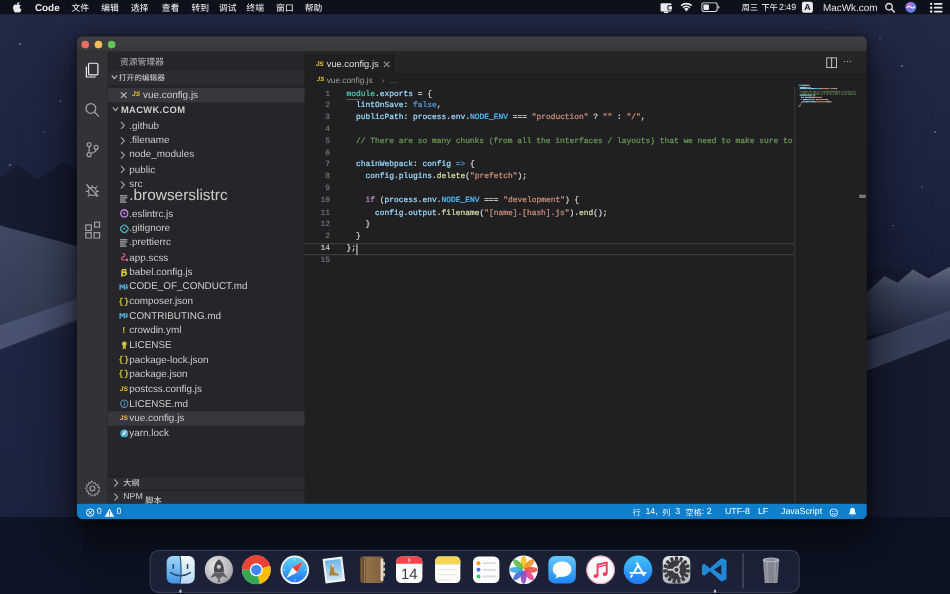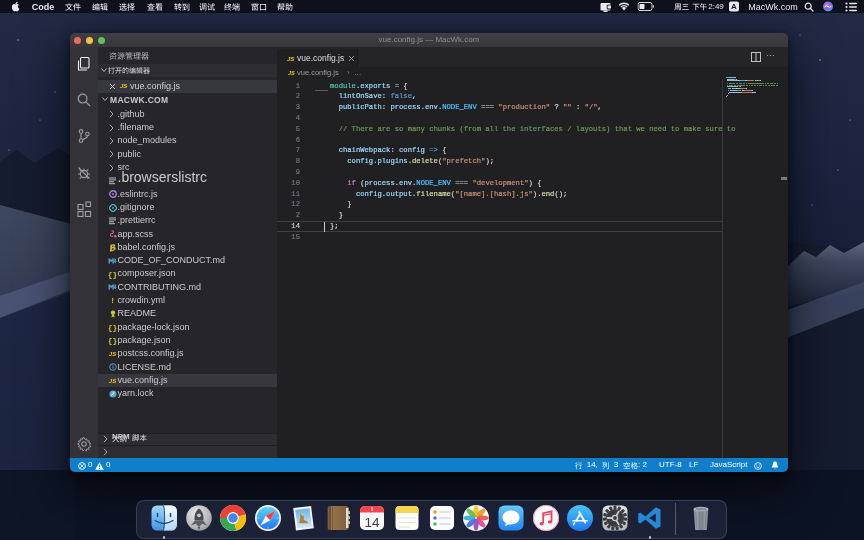--- a/index.html
+++ b/index.html
@@ -28,21 +28,21 @@
 #statusbar { position:absolute; left:0; top:425px; width:718px; height:14px; background:#0f7ecb;
   color:#fff; font-size:8px; }
 .sb { position:absolute; top:0; height:14px; line-height:14px; white-space:nowrap; }
 #tabstrip { position:absolute; left:0; top:0; width:511px; height:20px; background:#252528; }
 #tab1 { position:absolute; left:0; top:2px; width:81px; height:18px; background:#202023;
   border-right:1px solid #19191c; color:#dededf; font-size:8.5px; line-height:18px; }
 #breadcrumb { position:absolute; left:0; top:20px; width:511px; height:12px; background:#202023;
   color:#9d9d9d; font-size:7.5px; line-height:12px; }
 #code { position:absolute; left:0; top:32px; width:511px; height:379px;
   font-family:"Liberation Mono", monospace; font-size:7.2px; -webkit-text-stroke:0.2px currentColor; }
-.cl { position:absolute; height:10.8px; line-height:10.8px; white-space:pre; left:38px;margin-left:15px; }
+.cl { position:absolute; height:10.8px; line-height:10.8px; white-space:pre; left:38px; }
 .ln { position:absolute; width:23px; text-align:right; height:10.8px; line-height:10.8px;
   color:#72767d; left:0; }
 #dock { position:absolute; left:136px; top:500px; width:591px; height:39px;
   background:rgba(48,54,82,0.45); border:1px solid rgba(160,170,200,0.22); border-radius:8px; z-index:4; }
 .di { position:absolute; top:504px; width:28px; height:28px; z-index:5; }
 </style></head><body>
 <div id="screen">
 
 <svg id="wall" width="864" height="540" viewBox="0 0 864 540">
  <defs>
@@ -214,21 +214,20 @@
       <circle cx="1.5" cy="8.5" r="1.1"></circle>
           <rect x="4" y="7.7" width="8" height="1.6" rx="0.8"></rect>
         </svg>
       </div>
     </div>
 <div id="window">
 <div id="titlebar">
 <div class="tl" style="left:3.5px;background:#ee6a5f"></div>
 <div class="tl" style="left:15.5px;background:#f5bd4f"></div>
 <div class="tl" style="left:27.5px;background:#61c454"></div>
-<div id="wtitle">vue.config.js — MacWk.com</div>
 </div>
 <div id="activitybar">
         <svg class="abs" style="left:6px;top:9px" width="16" height="16" viewBox="0 0 16 16" fill="none" stroke="#eeeeee" stroke-width="1.1">
  <rect x="4.5" y="1.5" width="8.5" height="10.5" rx="1"></rect>
  <path d="M2.5 4.5 v9.5 h8.5" fill="none"></path>
         </svg>
 <svg class="abs" style="left:6px;top:45px" width="16" height="16" viewBox="0 0 16 16" fill="none" stroke="#9da0a6" stroke-width="1.2">
  <circle cx="6.6" cy="6.6" r="4.4"></circle>
           <line x1="9.9" y1="9.9" x2="14" y2="14"></line>
         </svg>
@@ -388,21 +387,21 @@
 <div class="abs" style="left:10px;top:249.2px;width:9px;height:9px;display:flex;align-items:center;justify-content:center">
           <div style="color:#cdc438;font-size:8px;font-weight:bold">!</div>
         </div>
 <div class="abs" style="left:19.5px;top:247.0px;color:#cccccd;font-size:9px;height:13.3px;line-height:13.3px;white-space:nowrap">crowdin.yml</div>
 <div class="abs" style="left:10px;top:262.5px;width:9px;height:9px;display:flex;align-items:center;justify-content:center">
           <svg width="8" height="8" viewBox="0 0 8 8" fill="#cdc438">
             <circle cx="4" cy="2.6" r="2.2"></circle>
             <path d="M3 4.2 L2.4 7.8 L4 6.6 L5.6 7.8 L5 4.2 Z"></path>
           </svg>
         </div>
-<div class="abs" style="left:19.5px;top:260.3px;color:#cccccd;font-size:9px;height:13.3px;line-height:13.3px;white-space:nowrap">README</div>
+<div class="abs" style="left:19.5px;top:260.3px;color:#cccccd;font-size:9px;height:13.3px;line-height:13.3px;white-space:nowrap">LICENSE</div>
 <div class="abs" style="left:10px;top:275.8px;width:9px;height:9px;display:flex;align-items:center;justify-content:center">
           <div style="color:#cdc438;font-size:8px;font-weight:bold;font-family:'Liberation Mono',monospace">{}</div>
         </div>
 <div class="abs" style="left:19.5px;top:273.6px;color:#cccccd;font-size:9px;height:13.3px;line-height:13.3px;white-space:nowrap">package-lock.json</div>
 <div class="abs" style="left:10px;top:289.1px;width:9px;height:9px;display:flex;align-items:center;justify-content:center">
           <div style="color:#cdc438;font-size:8px;font-weight:bold;font-family:'Liberation Mono',monospace">{}</div>
         </div>
 <div class="abs" style="left:19.5px;top:286.9px;color:#cccccd;font-size:9px;height:13.3px;line-height:13.3px;white-space:nowrap">package.json</div>
 <div class="abs" style="left:10px;top:302.4px;width:9px;height:9px;display:flex;align-items:center;justify-content:center">
           <div style="color:#e8c41b;font-size:6px;font-weight:bold;font-style:italic">JS</div>
@@ -439,21 +438,21 @@
           <svg width="15.0" height="7" viewBox="0 0 15.0 7" style="display:block;overflow:visible" fill="#c8c8ca">
             <path d="M448 844C447 763 448 666 436 565H60V467H419C379 284 281 103 40 -3C67 -23 97 -57 112 -82C341 26 450 200 502 382C581 170 703 7 892 -81C907 -54 939 -14 963 7C771 86 644 257 575 467H944V565H537C549 665 550 762 551 844Z" transform="translate(0.00,6.53) scale(0.00750,-0.00750)"></path>
             <path d="M38 60 55 -31C147 -7 267 23 382 52L374 132C249 104 122 76 38 60ZM722 675C706 604 686 533 664 464C634 520 604 575 574 625L508 589C548 520 590 441 629 362C589 256 542 160 491 86V710H837V31C837 17 832 12 818 11C804 11 758 10 711 13C723 -10 736 -47 739 -71C810 -71 855 -69 885 -54C915 -40 925 -16 925 30V794H403V-82H491V84C511 74 546 53 560 41C601 104 639 181 674 267C703 202 727 142 743 92L813 132C791 198 755 281 712 368C746 461 775 561 800 660ZM60 419C75 426 99 432 205 446C167 388 132 343 116 325C85 288 63 264 40 259C51 235 65 191 70 173C93 187 130 197 379 247C377 266 378 301 381 325L196 293C267 379 337 483 394 586L313 635C296 599 276 562 256 528L149 518C205 603 260 708 299 808L211 848C175 729 108 600 86 567C66 534 48 511 29 506C41 482 55 437 60 419Z" transform="translate(7.50,6.53) scale(0.00750,-0.00750)"></path>
           </svg>
         </div>
 <div class="abs" style="left:5px;top:400.5px">
           <svg width="5" height="8" viewBox="0 0 5 8" fill="none" stroke="#ababad" stroke-width="1">
             <path d="M1 0.8 L4 4 L1 7.2"></path>
           </svg>
         </div>
-<div class="abs" style="left:14px;top:384px;color:#c8c8ca;font-size:8px;font-weight:bold;height:12px;line-height:12px;display:flex;align-items:center">NPM&nbsp;<svg width="15.0" height="7" viewBox="0 0 15.0 7" style="display:block;overflow:visible" fill="#c8c8ca">
+<div class="abs" style="left:14px;top:399px;color:#c8c8ca;font-size:8px;font-weight:normal;height:12px;line-height:12px;display:flex;align-items:flex-end">NPM&nbsp;<svg width="15.0" height="7" viewBox="0 0 15.0 7" style="display:block;overflow:visible" fill="#c8c8ca">
             <path d="M84 809V451C84 304 80 100 29 -43C48 -50 83 -72 98 -85C132 10 149 134 156 252H240V18C240 6 236 2 226 2C216 2 185 2 152 3C163 -20 175 -60 177 -83C231 -83 265 -81 291 -66C315 -51 322 -24 322 17V809ZM162 725H240V574H162ZM162 491H240V335H160L162 452ZM338 468V385H422C411 303 390 194 371 117L333 113L347 25L584 60C590 37 594 15 597 -4L668 26V-85H753V717H848V176C848 165 844 162 835 162C826 161 801 161 771 162C784 139 799 99 803 74C849 73 879 77 903 92C927 107 934 136 934 173V803H668V49C653 120 620 217 584 293L515 263C532 226 548 183 561 141L451 127C472 202 494 300 511 385H652V468H537V619H635V702H537V844H451V702H357V619H451V468Z" transform="translate(0.00,6.53) scale(0.00750,-0.00750)"></path>
             <path d="M449 844V641H62V544H392C310 379 173 226 26 147C47 128 78 93 94 69C235 154 360 294 449 459V191H264V95H449V-84H549V95H730V191H549V460C638 296 763 154 906 72C922 98 955 137 978 156C826 233 689 382 607 544H940V641H549V844Z" transform="translate(7.50,6.53) scale(0.00750,-0.00750)"></path>
           </svg></div>
       </div>
 <div id="editor">
         <div id="tabstrip"></div>
 <div id="tab1">
           <span style="position:absolute;left:10px;top:0;color:#e8c41b;font-size:6px;font-weight:bold;font-style:italic;line-height:20px">JS</span>
 <span style="position:absolute;left:20px">vue.config.js</span>
 <svg style="position:absolute;left:71px;top:6px" width="7" height="7" viewBox="0 0 7 7" stroke="#9a9a9c" stroke-width="1">

